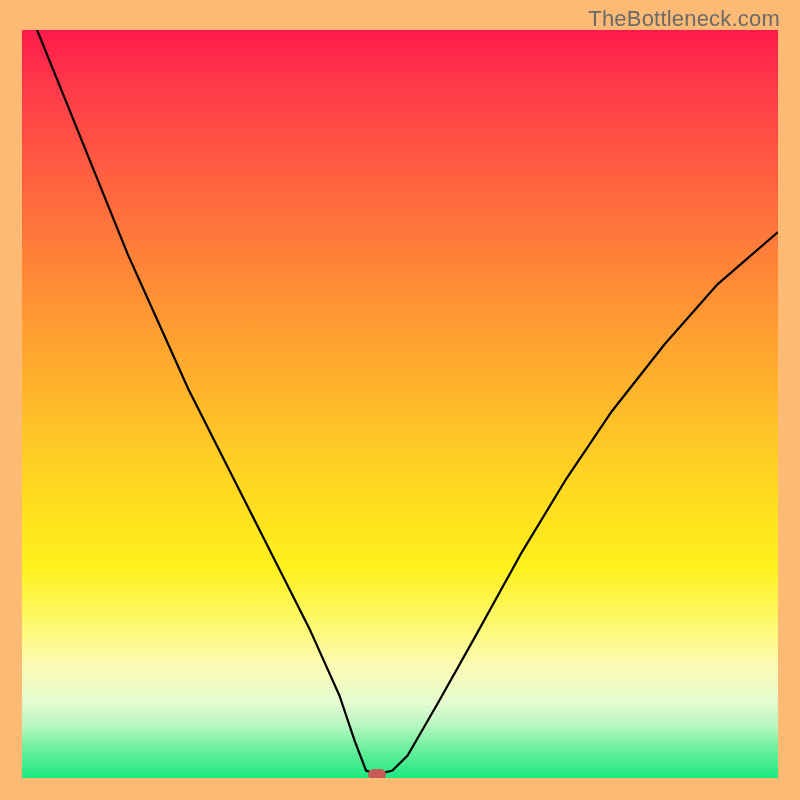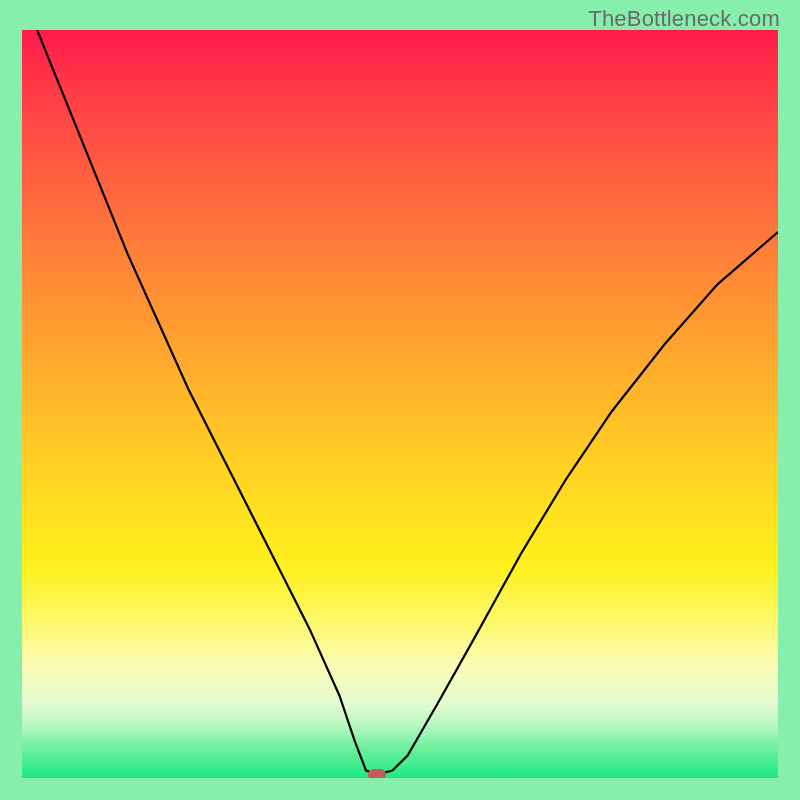--- a/index.html
+++ b/index.html
@@ -1,20 +1,20 @@
 <!DOCTYPE html>
 <html><head>
 <meta charset="utf-8">
 <style>
   * { margin: 0; padding: 0; box-sizing: border-box; }
   html, body { width: 800px; height: 800px; overflow: hidden; background: #000; }
   .frame {
     width: 800px;
     height: 800px;
-    background: #86efac;
+    background: #fdba74;
     position: relative;
   }
   .watermark {
     position: absolute;
     top: 6px;
     right: 20px;
     font-family: Arial, Helvetica, sans-serif;
     font-size: 22px;
     color: #6a6a6a;
     font-weight: 500;

